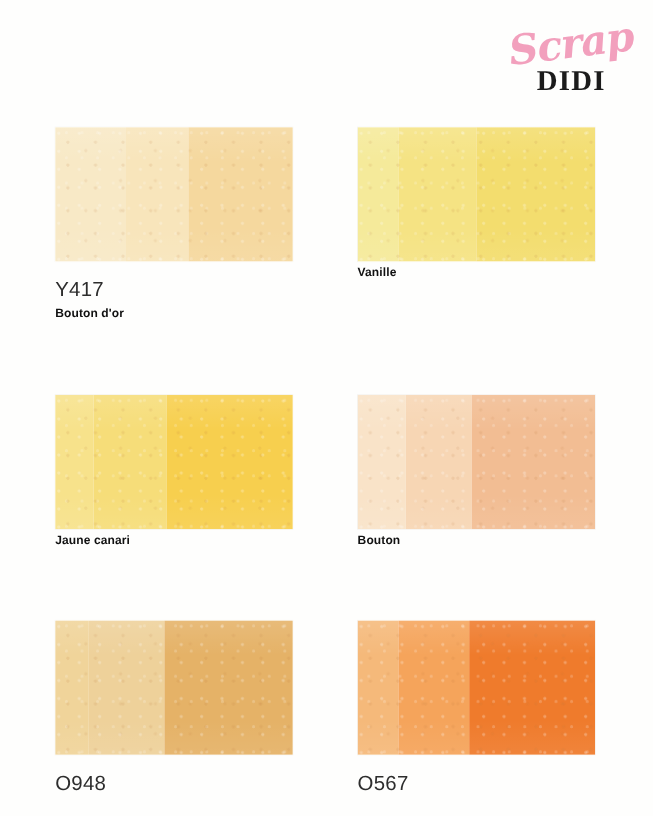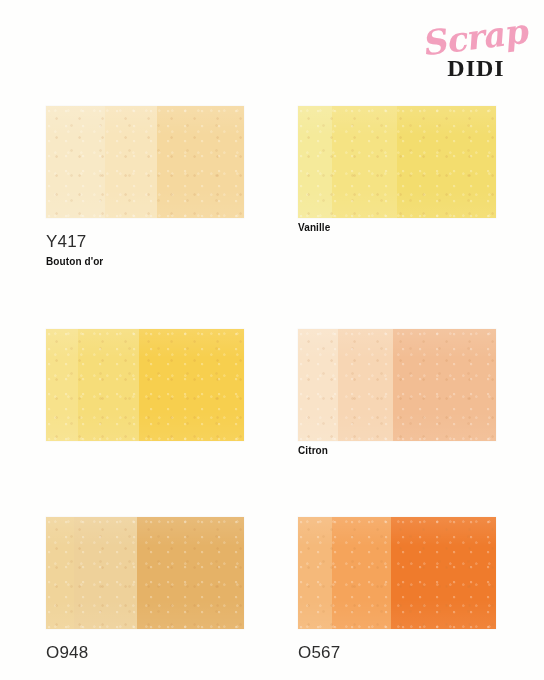--- a/index.html
+++ b/index.html
@@ -145,30 +145,31 @@
       <div class="swatch-name">Vanille</div>
     </div>
     <div class="swatch-card">
       <div class="swatch-chip">
         <div class="band" style="left: 0%; width: 16%; background: rgb(247, 226, 139);"></div>
         <div class="band" style="left: 16%; width: 31%; background: rgb(246, 221, 121);"></div>
         <div class="band" style="left: 47%; width: 53%; background: rgb(247, 207, 78);"></div>
         <div class="texture"></div>
         <div class="sheen"></div>
       </div>
+      <div class="swatch-name">Jaune canari</div>
     </div>
     <div class="swatch-card">
       <div class="swatch-chip">
         <div class="band" style="left: 0%; width: 20%; background: rgb(249, 227, 200);"></div>
         <div class="band" style="left: 20%; width: 28%; background: rgb(247, 214, 180);"></div>
         <div class="band" style="left: 48%; width: 52%; background: rgb(242, 189, 147);"></div>
         <div class="texture"></div>
         <div class="sheen"></div>
       </div>
-      <div class="swatch-name">Citron</div>
+      <div class="swatch-name">Bouton</div>
     </div>
     <div class="swatch-card">
       <div class="swatch-chip">
         <div class="band" style="left: 0%; width: 14%; background: rgb(240, 212, 154);"></div>
         <div class="band" style="left: 14%; width: 32%; background: rgb(238, 209, 154);"></div>
         <div class="band" style="left: 46%; width: 54%; background: rgb(229, 178, 103);"></div>
         <div class="texture"></div>
         <div class="sheen"></div>
       </div>
       <div class="swatch-code">O948</div>

